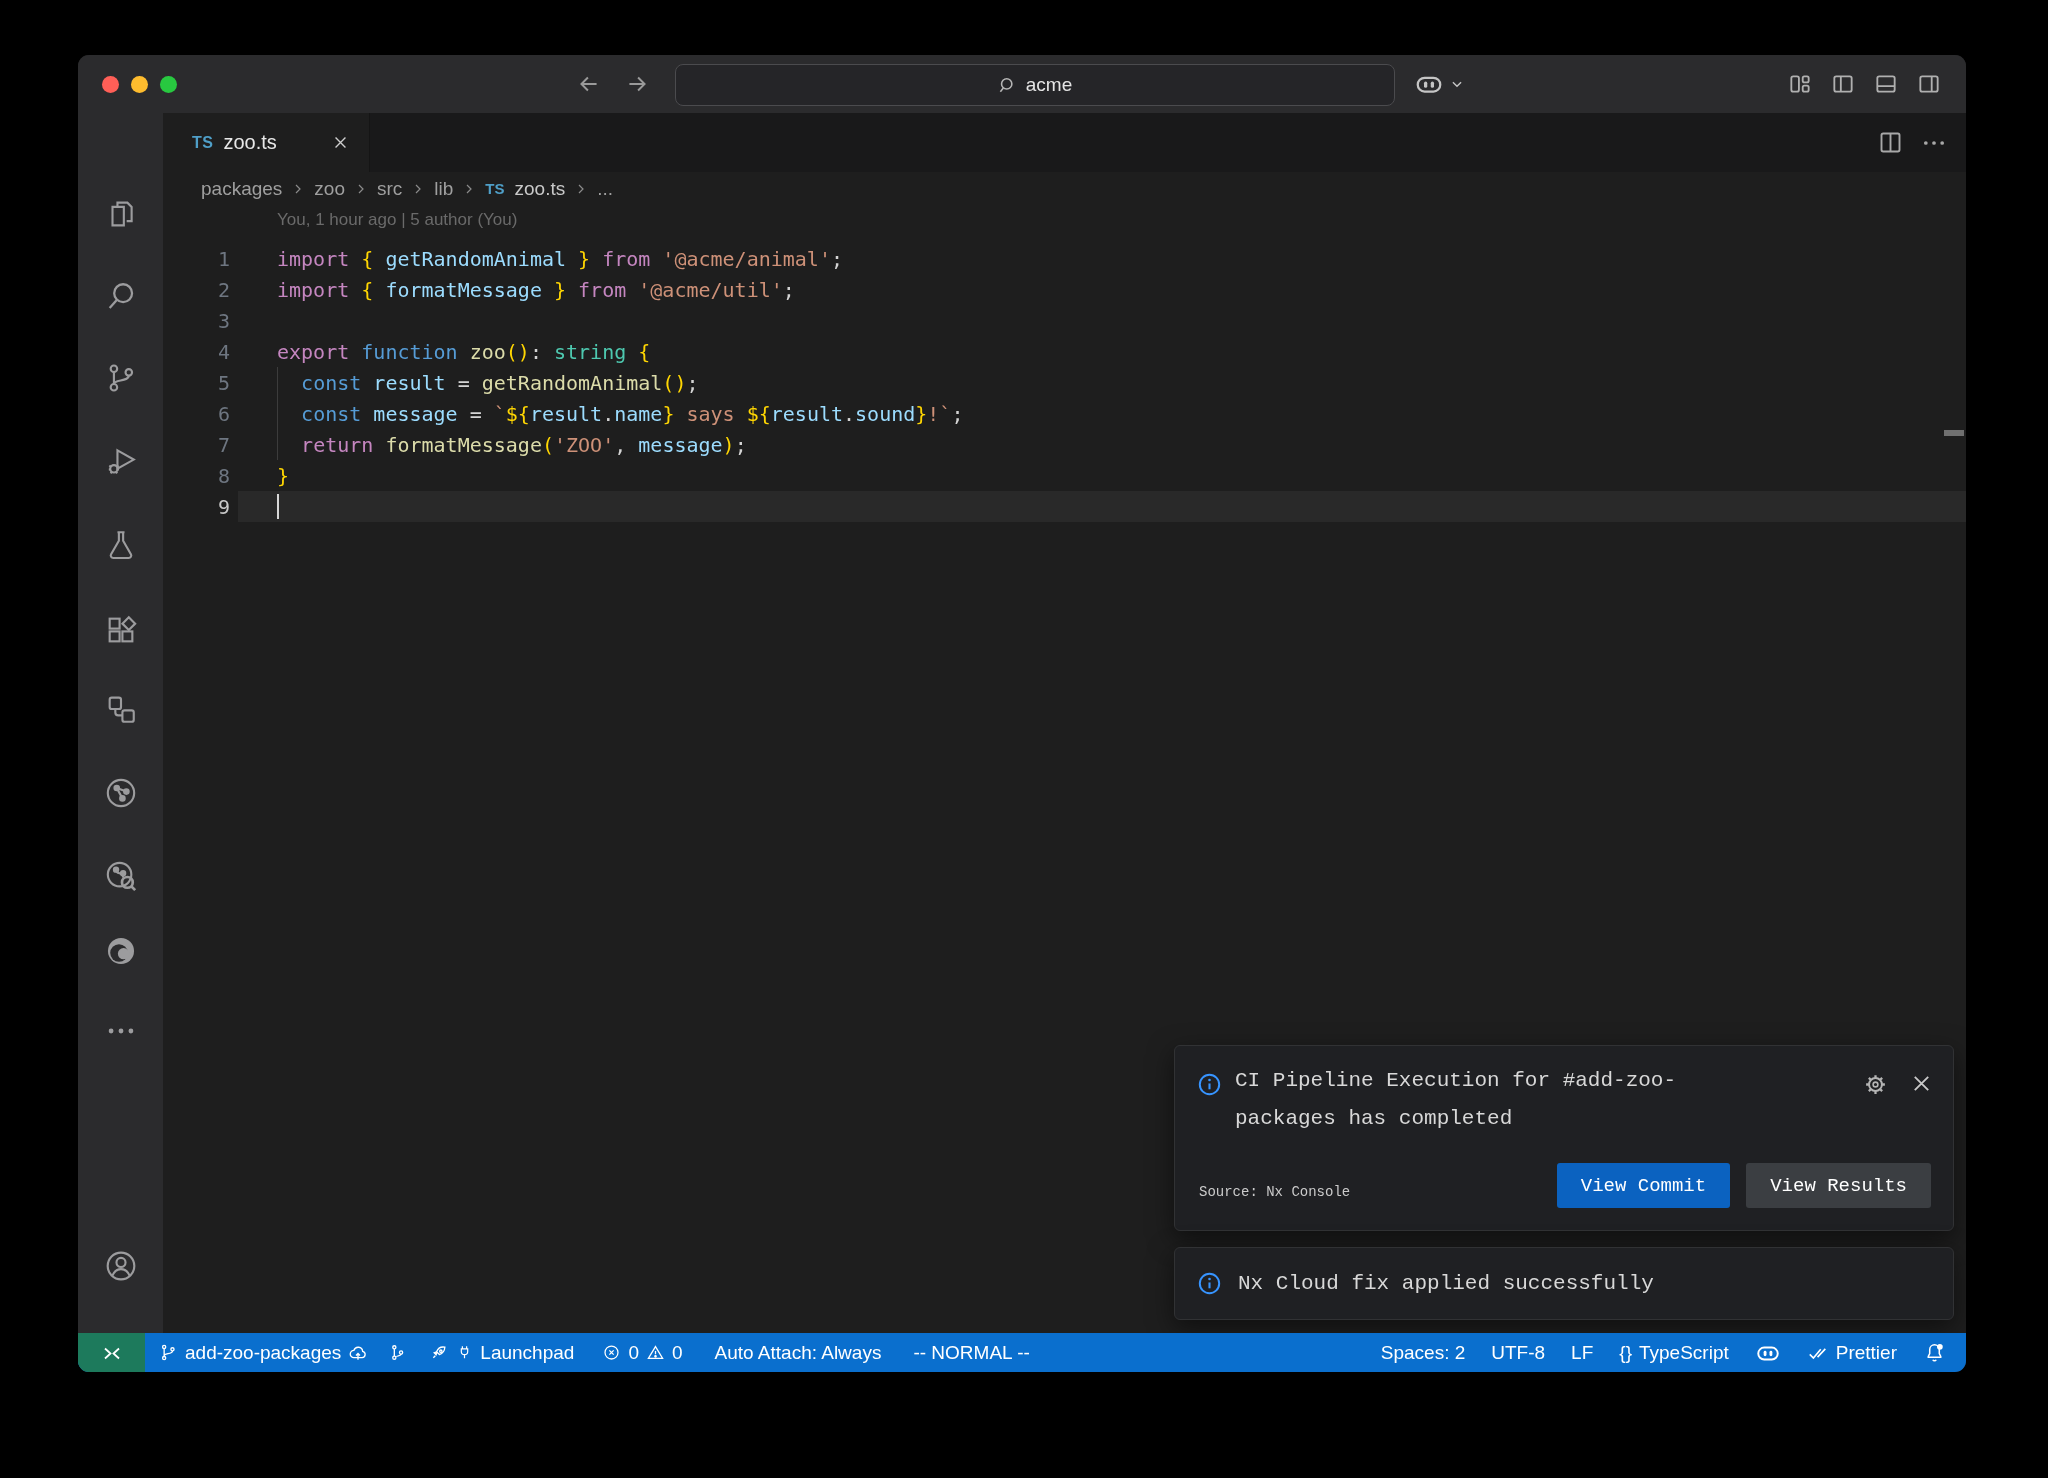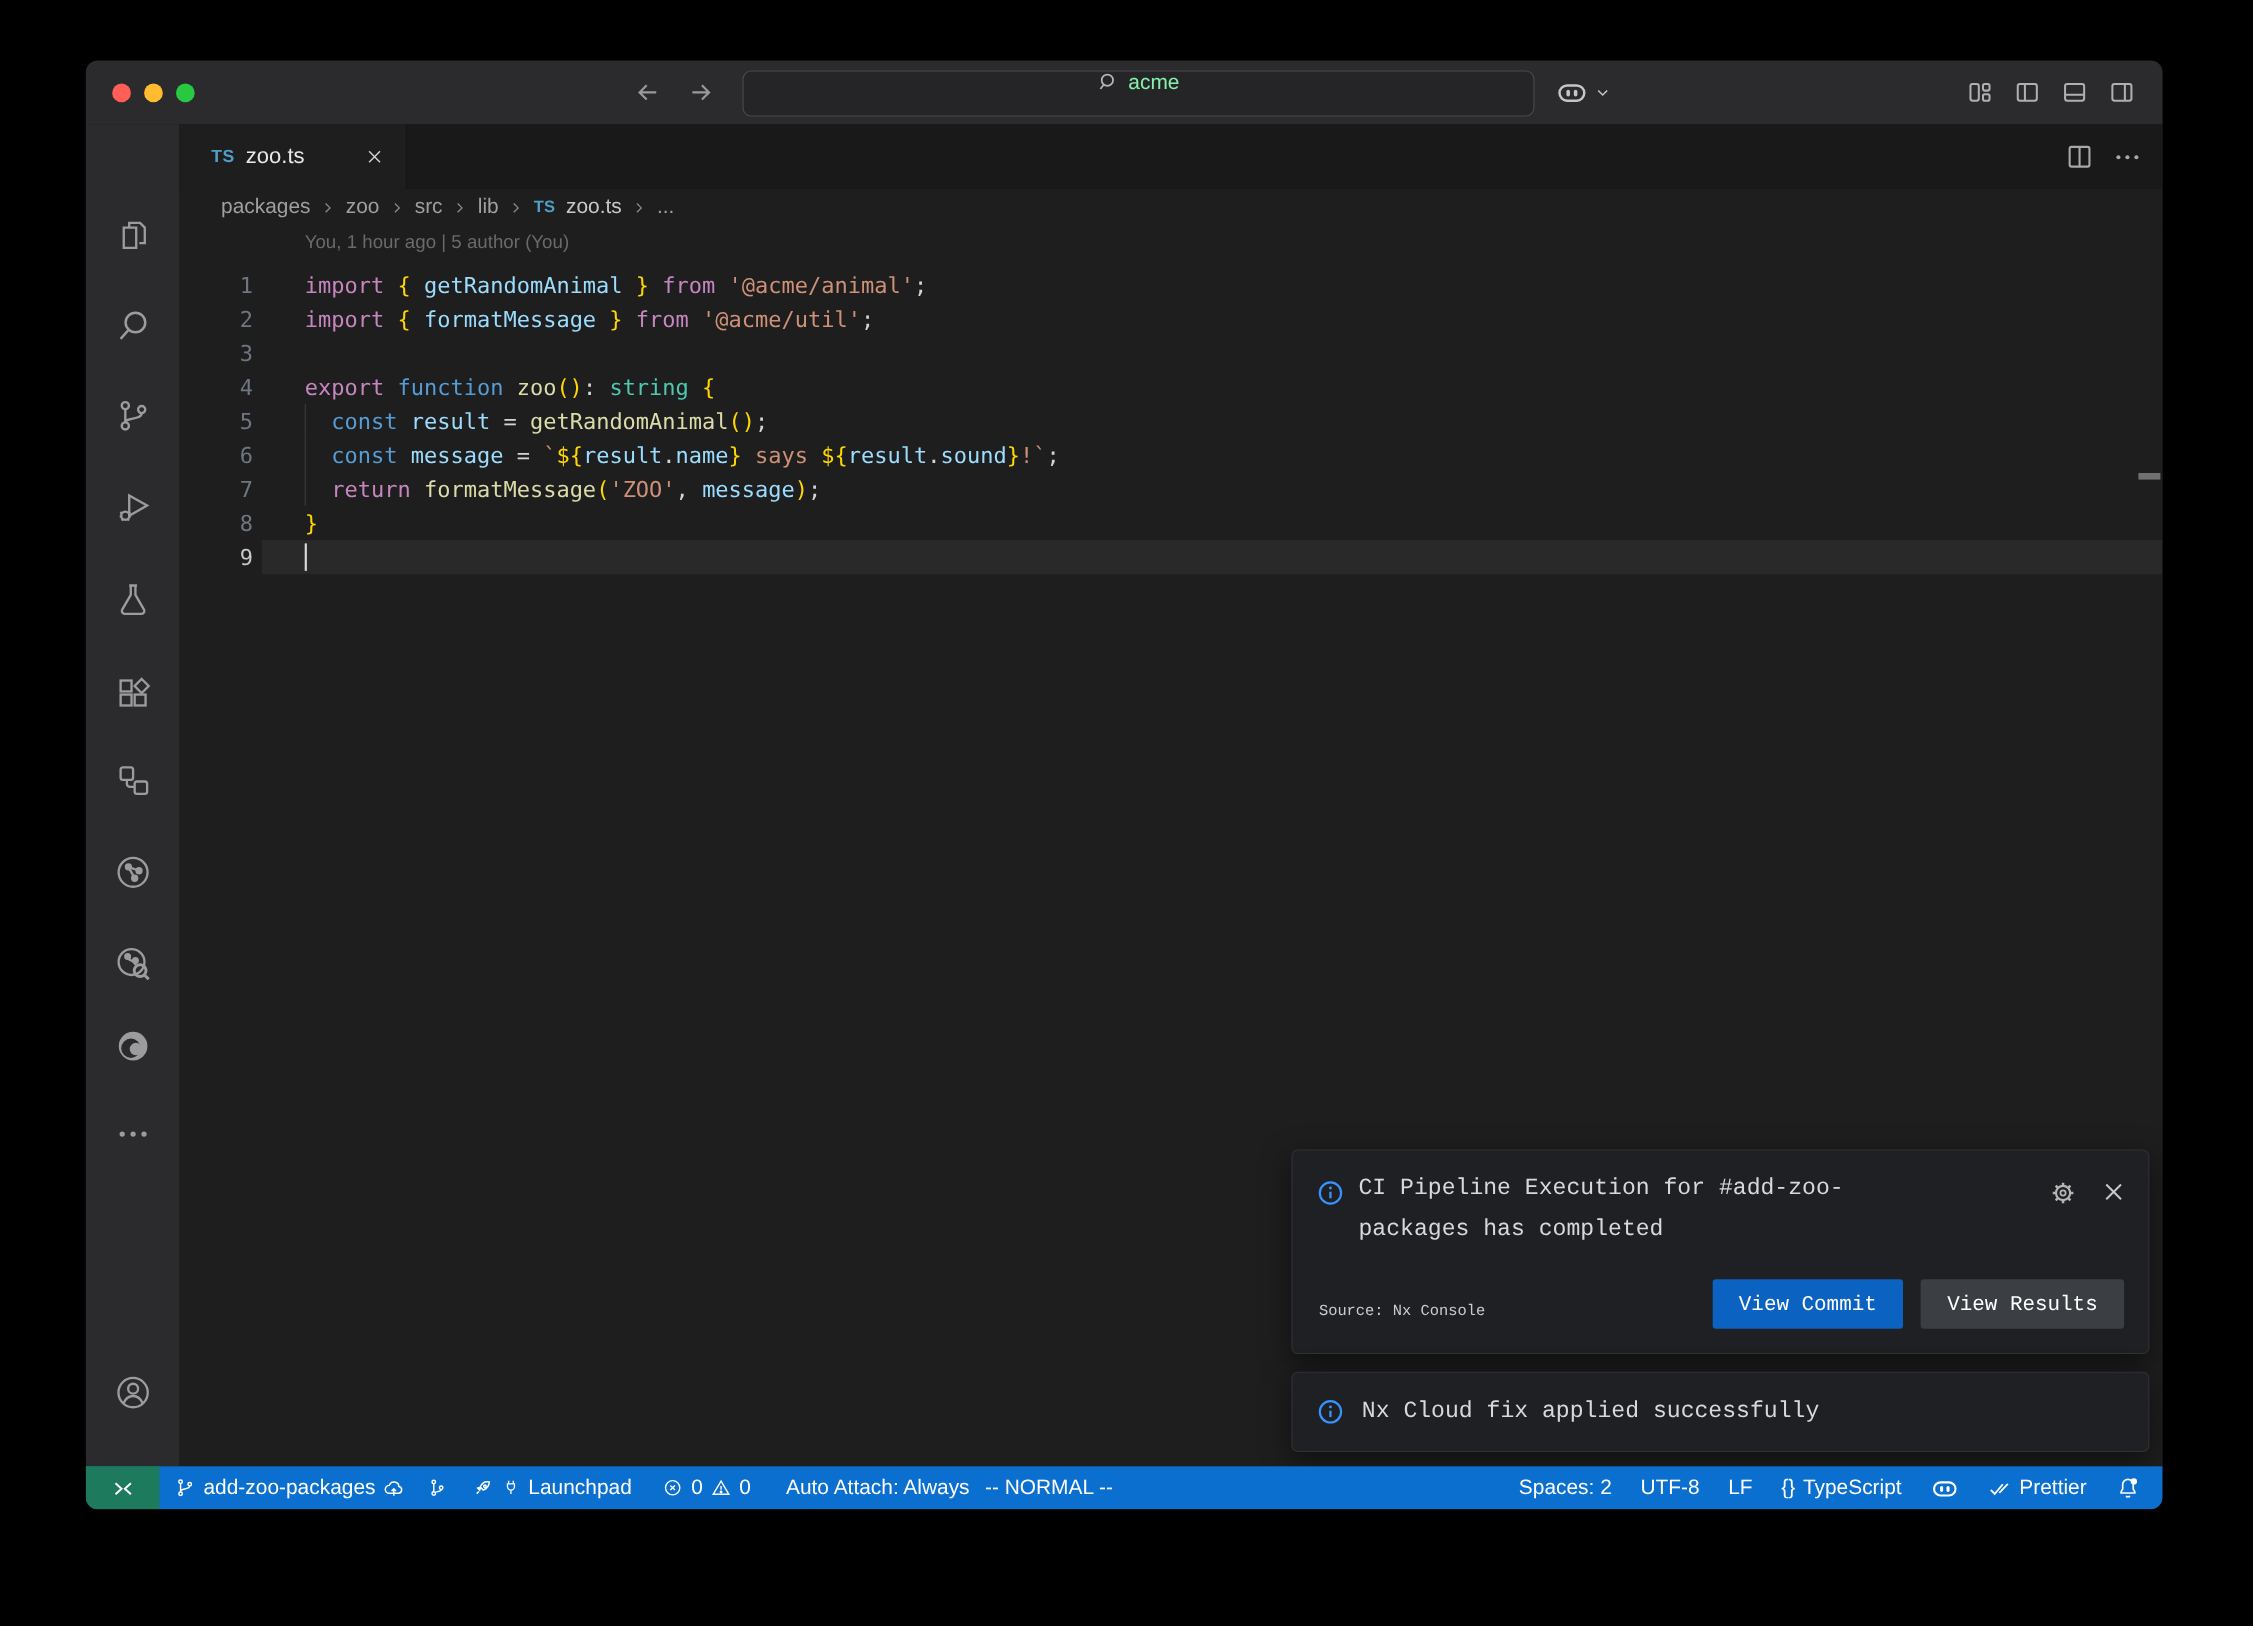--- a/index.html
+++ b/index.html
@@ -8,22 +8,22 @@
   .window{position:absolute;left:78px;top:55px;width:1888px;height:1317px;background:#1e1e1e;
     border-radius:11px;overflow:hidden;box-shadow:0 24px 70px rgba(0,0,0,.65);}
   
   .titlebar{position:absolute;left:0;top:0;right:0;height:58px;background:#2b2b2d;}
   .lights{position:absolute;left:24px;top:21px;display:flex;gap:12px;}
   .light{width:17px;height:17px;border-radius:50%;}
   .light.red{background:#ff5f57}.light.yellow{background:#febc2e}.light.green{background:#28c840}
   .navarrows{position:absolute;left:497px;top:15px;display:flex;gap:20px;}
   .navbtn{width:28px;height:28px;display:flex;align-items:center;justify-content:center;}
   .searchbox{position:absolute;left:597px;top:9px;width:718px;height:40px;background:#252528;
-    border:1px solid #4b4b4e;border-radius:8px;display:flex;justify-content:center;
-    color:#86efac;font-size:19px;gap:9px;}
+    border:1px solid #4b4b4e;border-radius:8px;display:flex;align-items:center;justify-content:center;
+    color:#e5e5e5;font-size:19px;gap:9px;}
   .copilot-tb{position:absolute;left:1336px;top:14px;display:flex;align-items:center;gap:6px;}
   .layout-icons{position:absolute;right:24px;top:16px;display:flex;gap:17px;}
   .layout-icons .libtn{width:26px;height:26px;}
   
   .activitybar{position:absolute;left:0;top:58px;bottom:39px;width:85px;background:#2b2b2d;}
   .ab-icon{position:absolute;left:50%;transform:translateX(-50%);width:34px;height:34px;}
   
   .tabstrip{position:absolute;left:85px;right:0;top:58px;height:59px;background:#19191a;}
   .tab{position:absolute;left:0;top:0;width:207px;height:59px;background:#1e1e1e;display:flex;
     align-items:center;padding:0 18px 0 29px;box-sizing:border-box;border-right:1px solid #151515;}
@@ -452,21 +452,21 @@
         <svg width="19" height="19" viewBox="0 0 24 24" stroke="#fff" stroke-width="1.6" fill="none">
               <path d="M12 4.5 21 19.5H3z"></path>
               <path d="M12 10v4.3"></path>
               <circle cx="12" cy="16.8" r=".9" fill="#fff"></circle>
             </svg>
         <span>0</span>
       </div>
       <div class="sb-item" style="margin-left:32px">
         <span>Auto Attach: Always</span>
       </div>
-      <div class="sb-item" style="margin-left:14px">
+      <div class="sb-item" style="margin-left:32px">
         <span>-- NORMAL --</span>
       </div>
     </div>
     <div class="sb-right">
       <div class="sb-item">
             <span>Spaces: 2</span>
           </div>
       <div class="sb-item">
             <span>UTF-8</span>
           </div>

